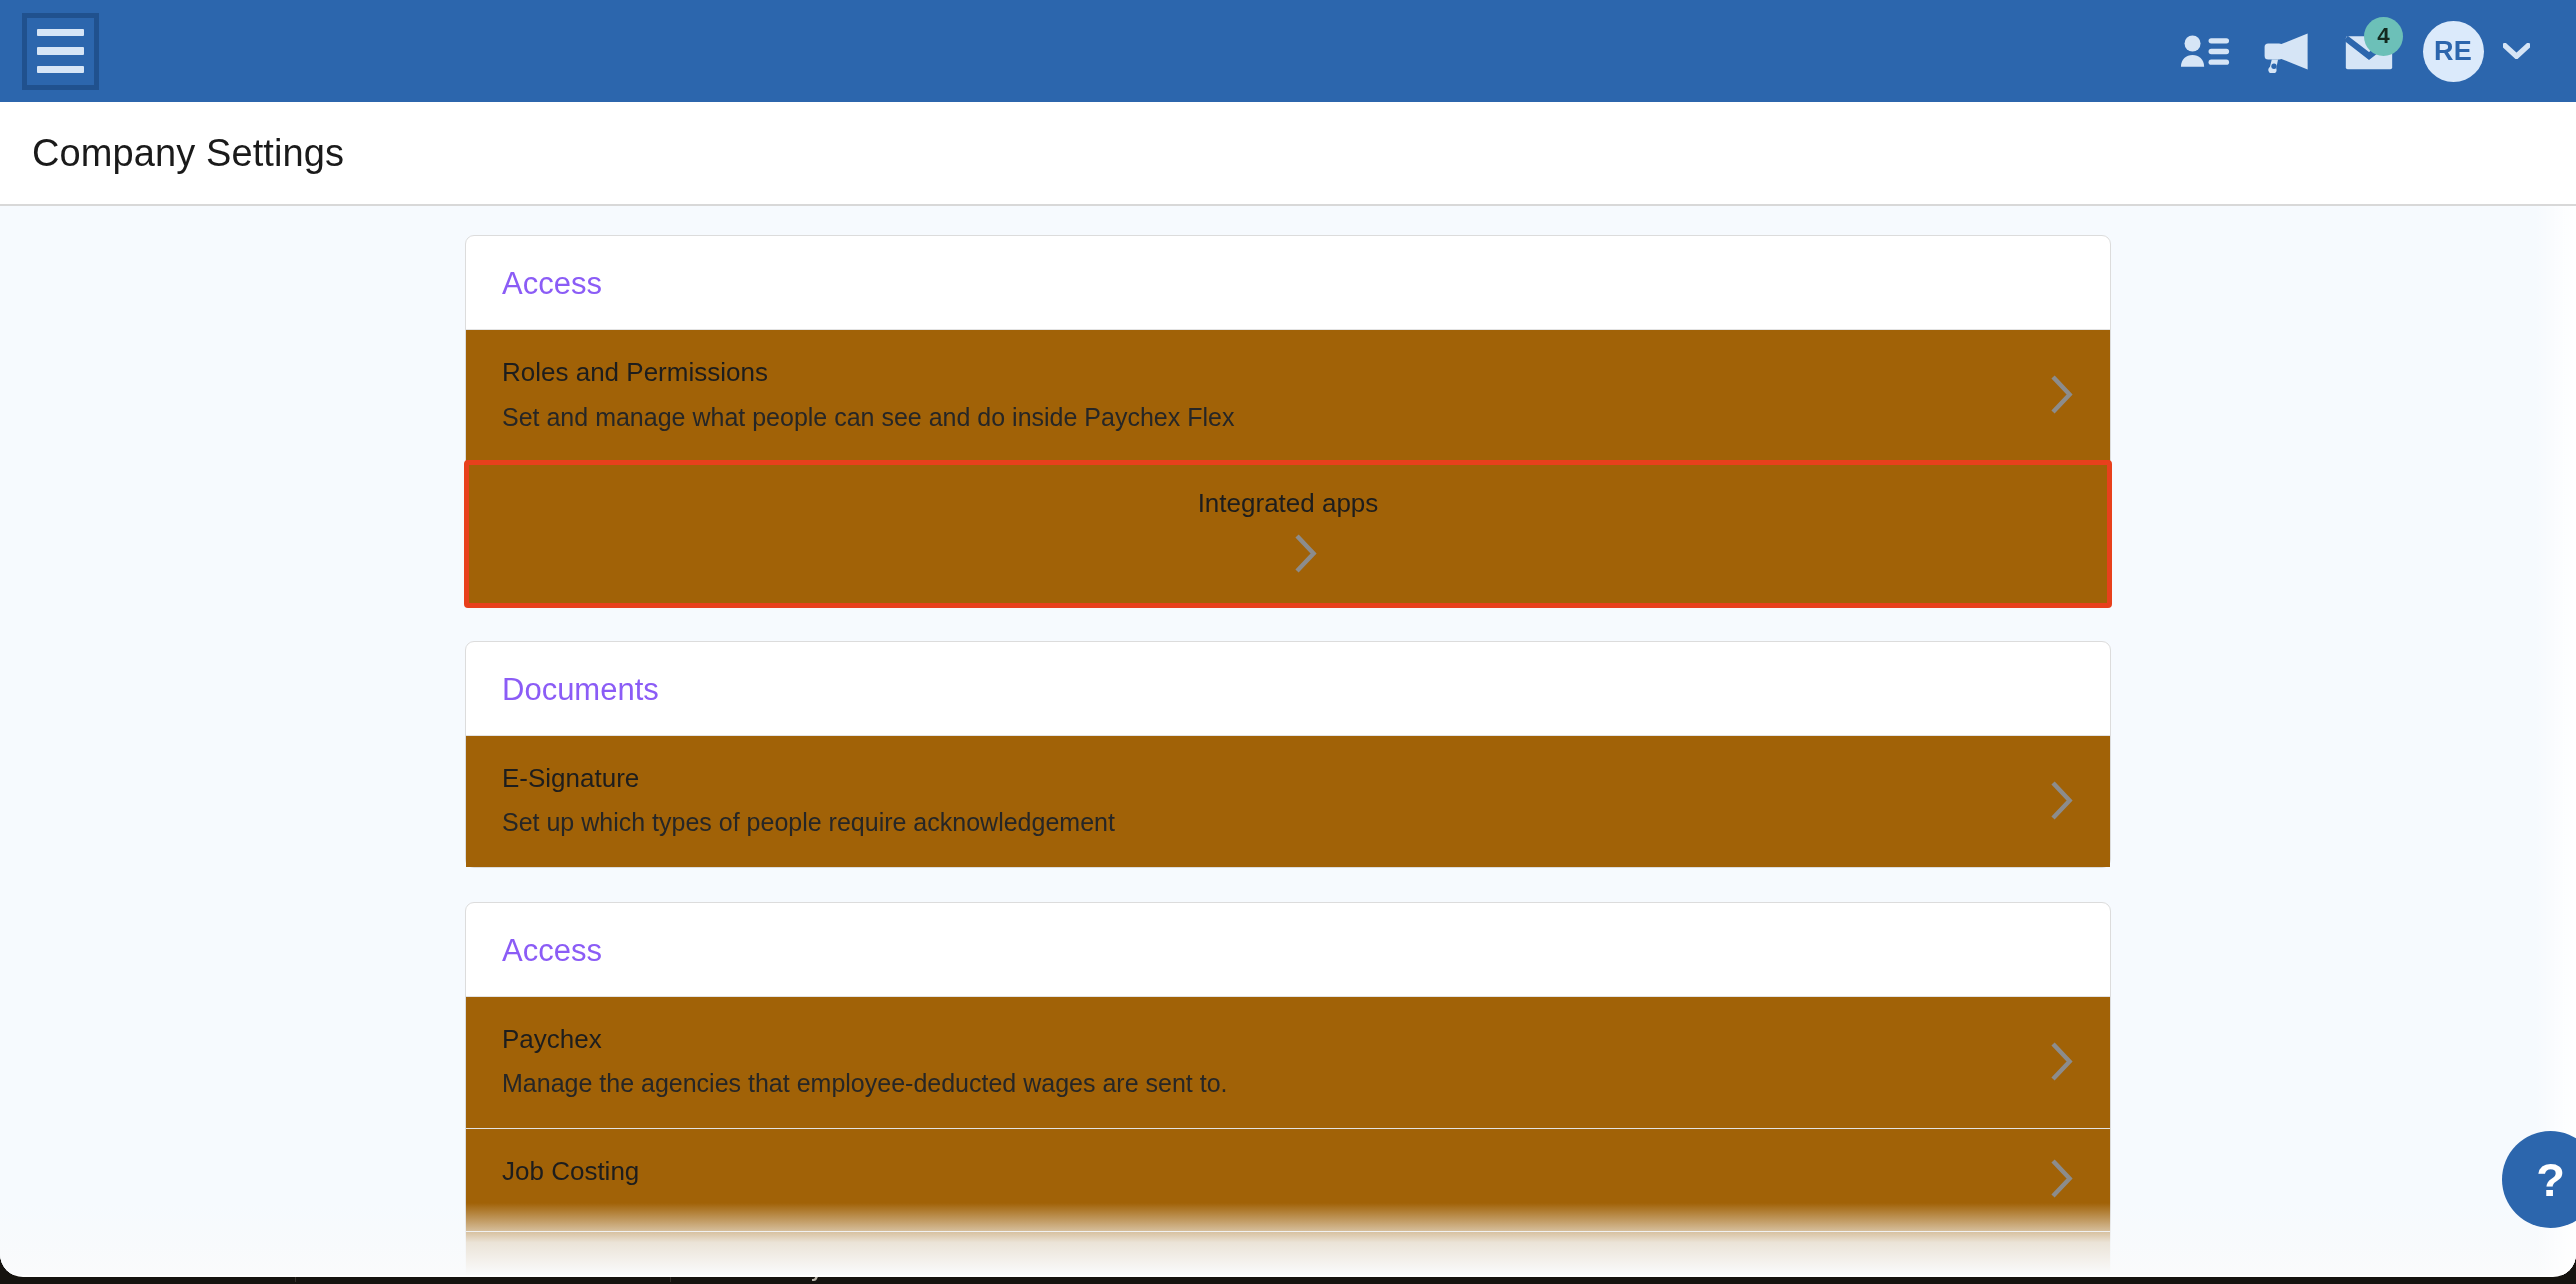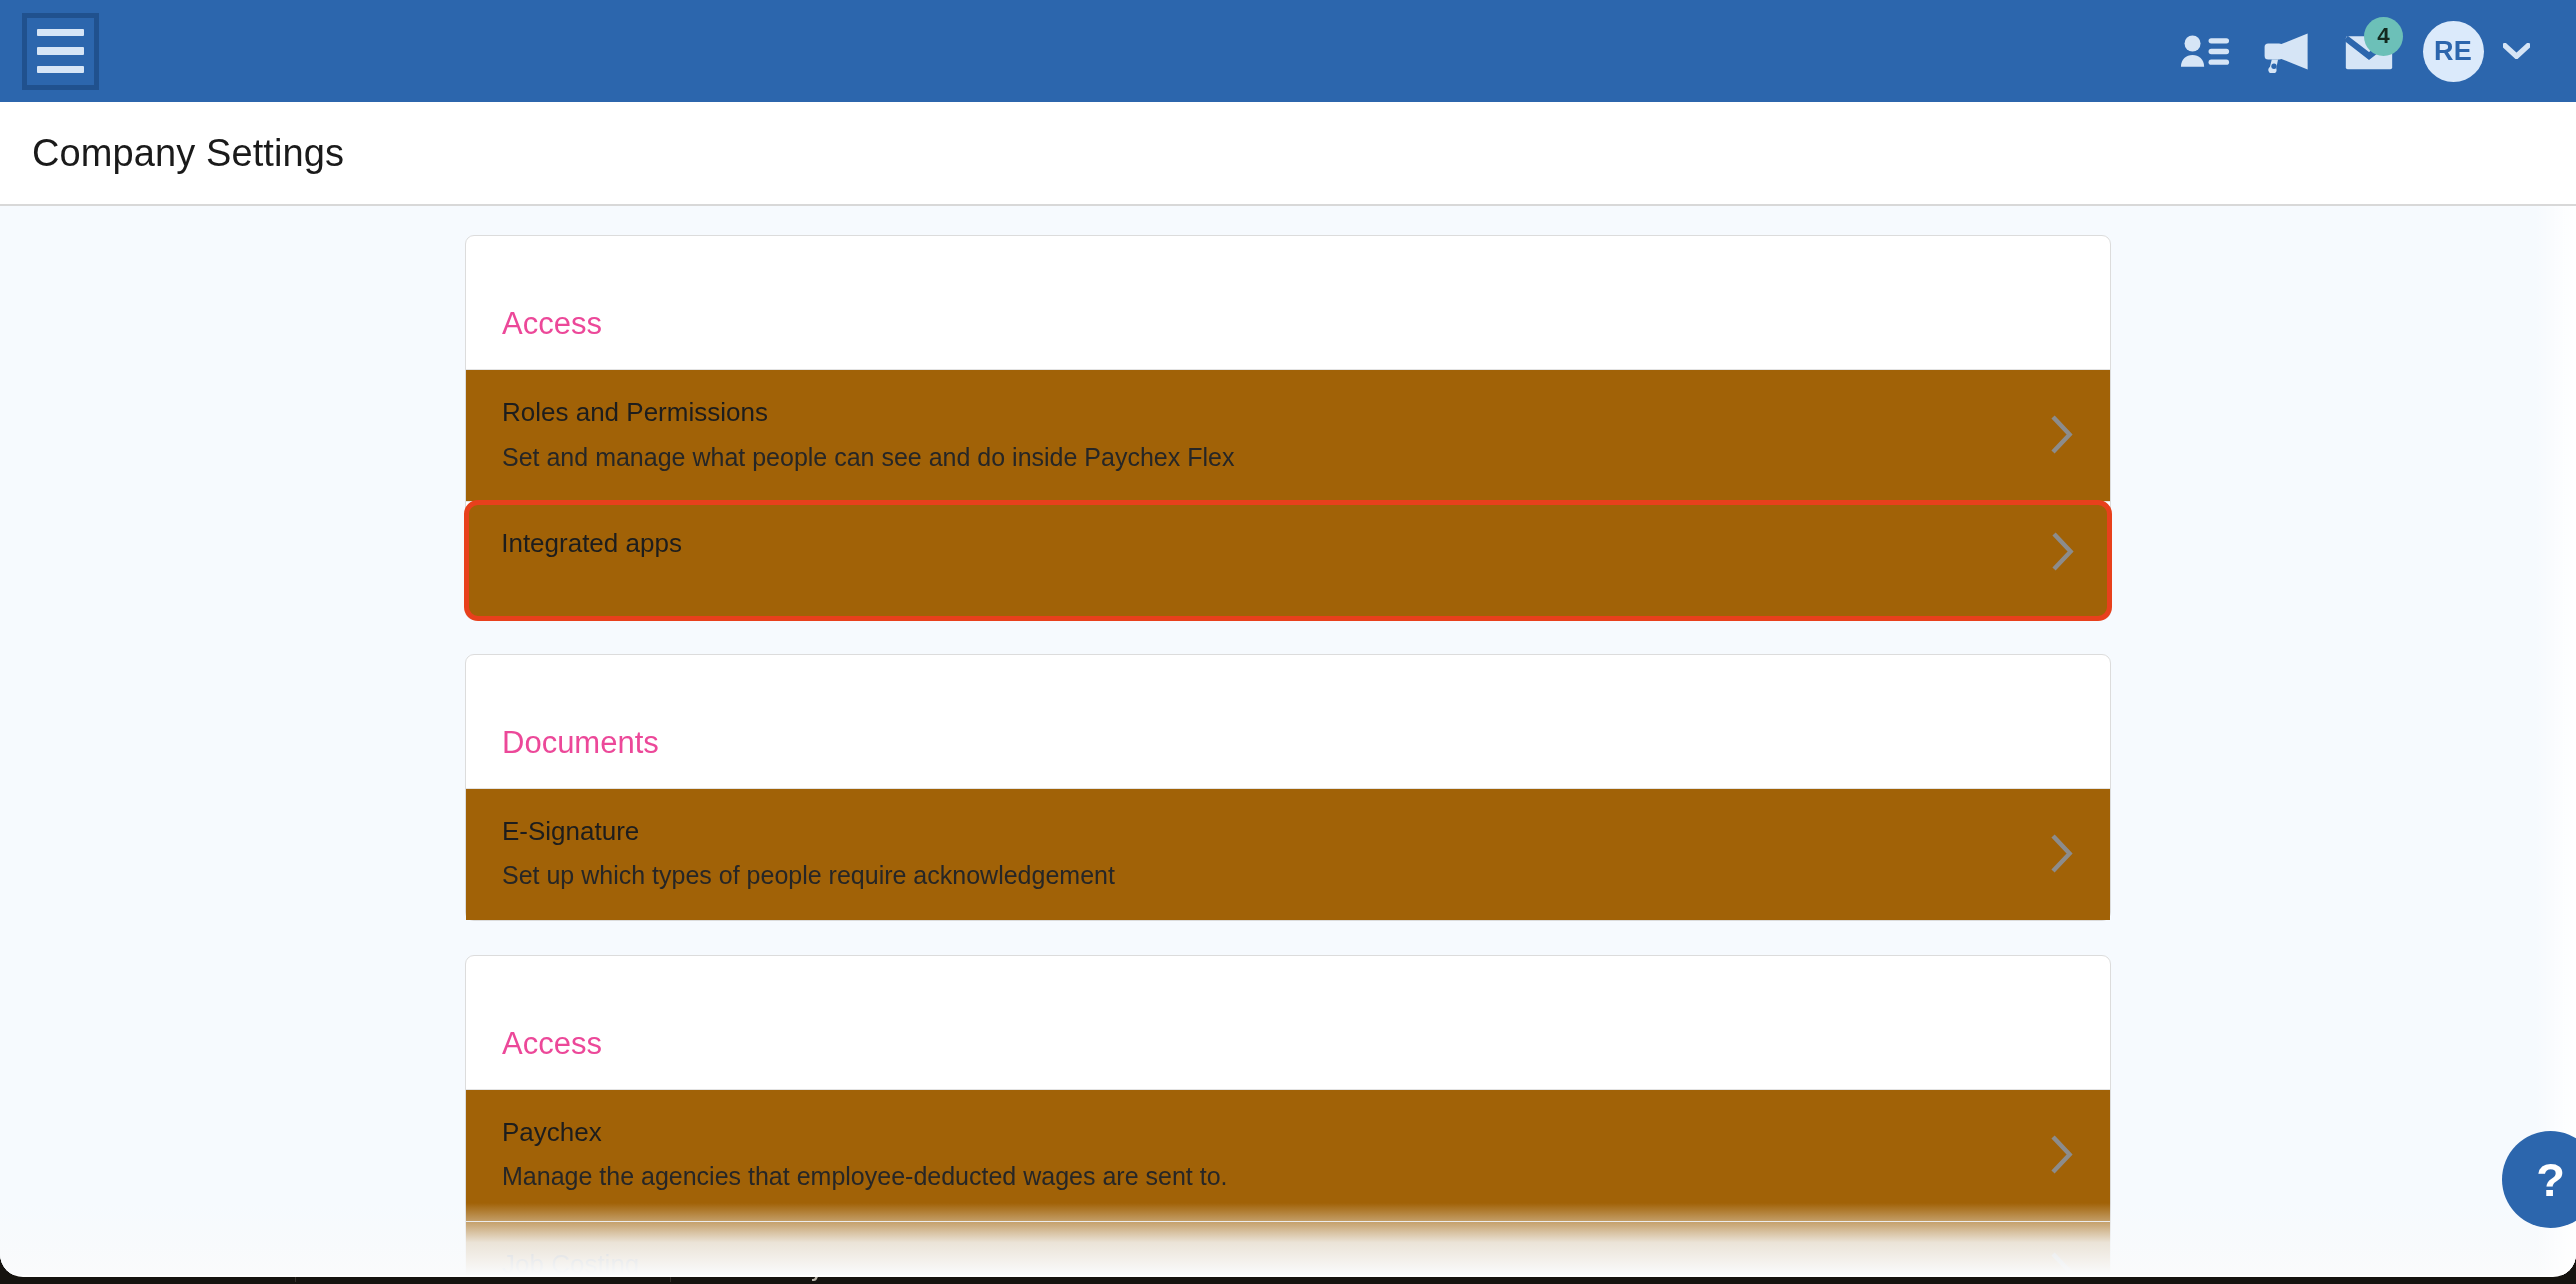--- a/index.html
+++ b/index.html
@@ -173,40 +173,40 @@
     overflow: visible;
   }
 
   .card-header {
     padding: 30px 36px 27px 36px;
     border-bottom: 1.8px solid #e3e3e3;
   }
   .card-header .sect-title {
     font-size: 31px;
     font-weight: normal;
-    color: #ec4899;
-    margin-top: 40px;
+    color: #8b5cf6;
   }
 
   .row {
     display: flex;
     align-items: center;
     justify-content: space-between;
     padding: 28px 36px 29.5px 36px;
     border-bottom: 1.8px solid #e3e3e3;
     cursor: pointer;
     background: #a16207;
   }
   .row:last-child { border-bottom: none; }
 
   .row.highlighted {
     border: 5.4px solid #e8401c;
-    border-radius: 14px;
+    border-radius: 4px;
     margin: -1.8px -1.8px;
-    padding: 24px 32px 42px 32px;
+    padding: 24px 32px 30px 32px;
+    flex-direction: column;
   }
 
   .row-text { min-width: 0; }
   .row-title {
     font-size: 26px;
     color: #1d1d1d;
     margin-bottom: 16px;
     line-height: 1.1;
   }
   .row-desc {

